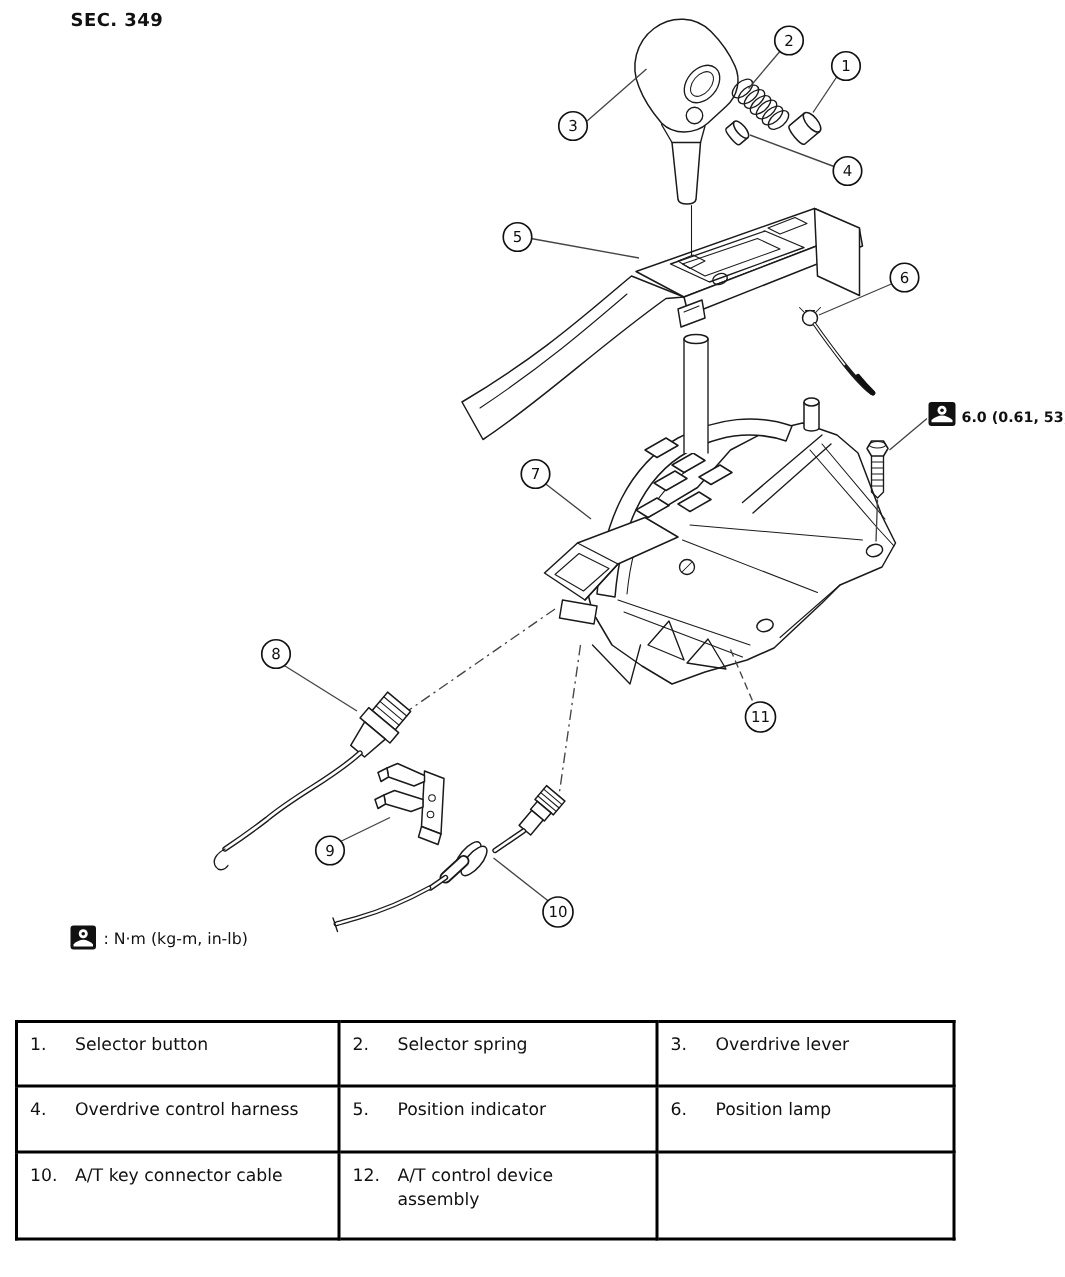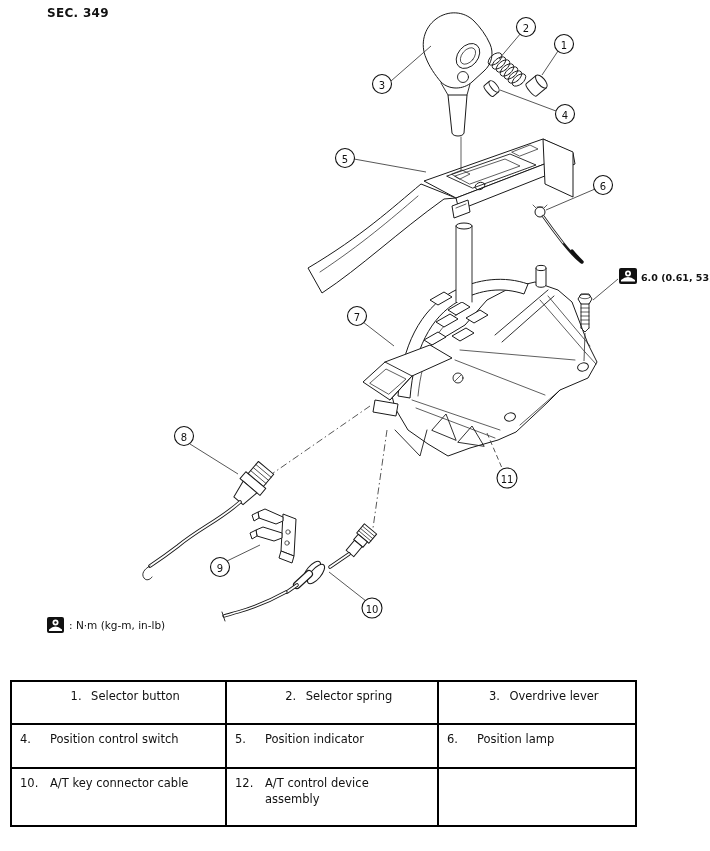--- a/index.html
+++ b/index.html
@@ -15,21 +15,21 @@
   .ld{stroke:#444;stroke-width:.9;fill:none;}
   .dd{stroke-dasharray:7 3 1.5 3;}
   .d2{stroke-dasharray:5 3;}
   .co{fill:#fff;stroke:#111;stroke-width:1.1;}
   .cot{font:10px "DejaVu Sans",sans-serif;text-anchor:middle;dominant-baseline:central;fill:#111;}
   .torq{font:bold 9.5px "DejaVu Sans",sans-serif;fill:#111;}
   .leg{font:10.5px "DejaVu Sans",sans-serif;fill:#111;}
   
   .parts{position:absolute;left:10px;top:680px;border-collapse:collapse;table-layout:fixed;width:627px;}
   .parts td{border:2px solid #000;vertical-align:top;padding:6px 4px 2px 8px;font-size:11.5px;line-height:16px;}
-  .parts tr:nth-child(1) td{height:33px;text-align:center;}
+  .parts tr:nth-child(1) td{height:33px;}
   .parts tr:nth-child(2) td{height:34px;}
   .parts tr:nth-child(3) td{height:48px;}
   .parts tr:nth-child(4) td{height:49px;}
   .parts .num{display:inline-block;width:30px;vertical-align:top;}
   .parts .lbl{display:inline-block;white-space:pre-line;vertical-align:top;max-width:168px;}
 </style>
 </head>
 <body>
 
 <div class="sec-title">SEC. 349</div>
@@ -274,21 +274,21 @@
       <col style="width:212px">
       <col style="width:198px">
     </colgroup>
   <tbody>
       <tr>
     <td><span class="num">1.</span><span class="lbl">Selector button</span></td>
     <td><span class="num">2.</span><span class="lbl">Selector spring</span></td>
     <td><span class="num">3.</span><span class="lbl">Overdrive lever</span></td>
   </tr>
   <tr>
-    <td><span class="num">4.</span><span class="lbl">Position control switch</span></td>
+    <td><span class="num">4.</span><span class="lbl">Overdrive control harness</span></td>
     <td><span class="num">5.</span><span class="lbl">Position indicator</span></td>
     <td><span class="num">6.</span><span class="lbl">Position lamp</span></td>
   </tr>
   <tr>
     <td><span class="num">10.</span><span class="lbl">A/T key connector cable</span></td>
     <td><span class="num">12.</span><span class="lbl">A/T control device
 assembly</span></td>
     <td><span class="num"></span><span class="lbl"></span></td>
   </tr>
 </tbody>

